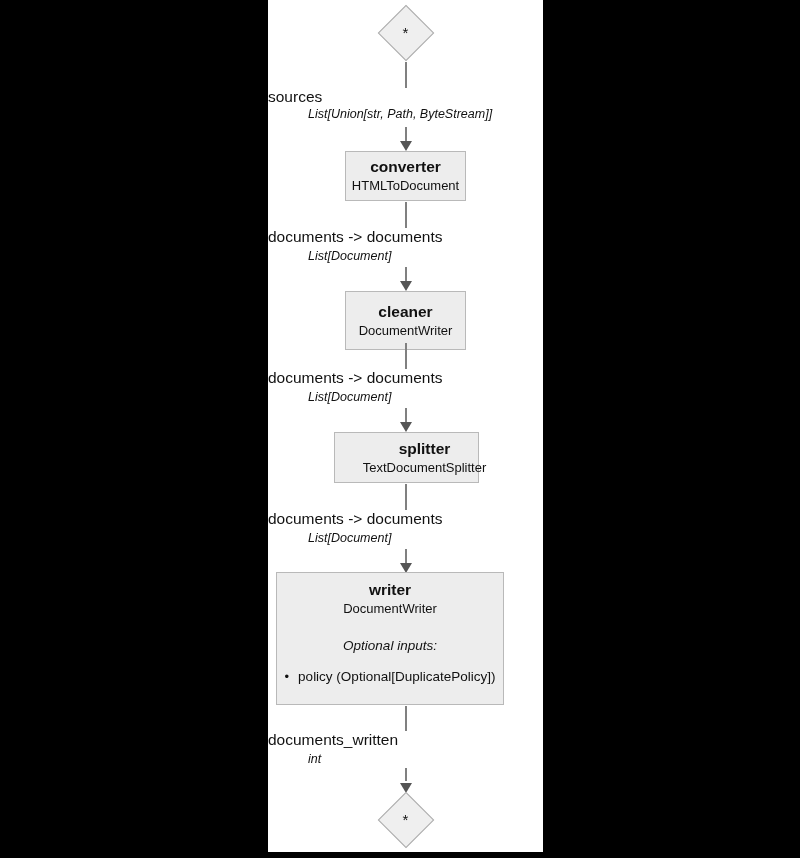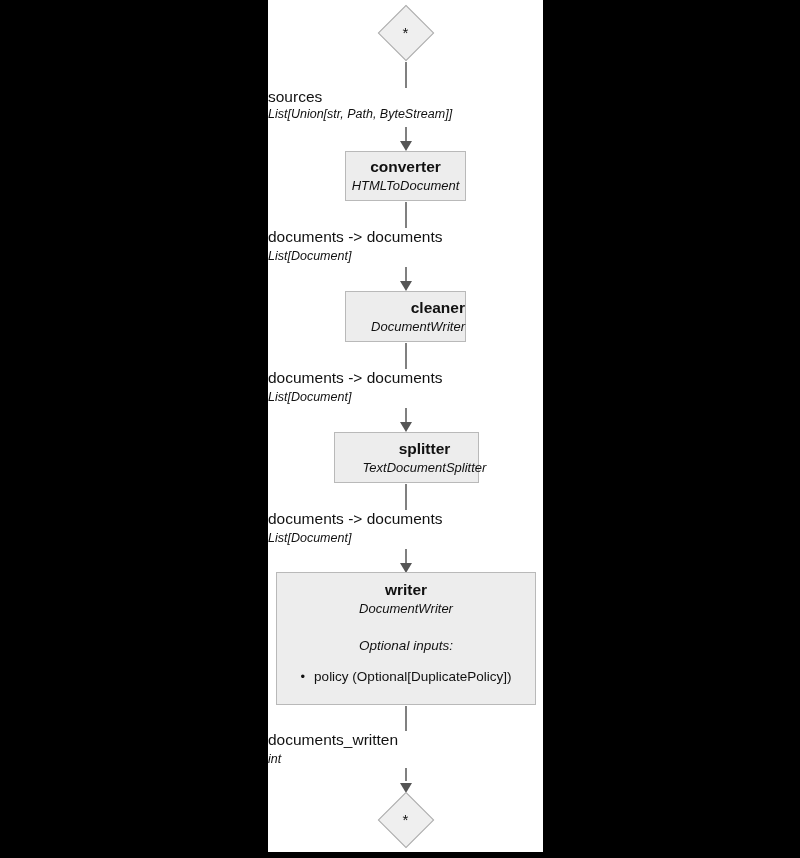--- a/index.html
+++ b/index.html
@@ -52,21 +52,20 @@
     justify-content: center;
     color: var(--text);
   }
   .node-title {
     font-weight: bold;
     font-size: 15.5px;
     line-height: 20px;
     text-align: center;
   }
   .node-subtitle {
-    font-style: italic;
     font-size: 13px;
     line-height: 18px;
     text-align: center;
   }
   .node-writer {
     justify-content: flex-start;
     padding-top: 7px;
   }
   .optional-heading {
     font-style: italic;
@@ -111,20 +110,21 @@
     background: var(--diagram-background);
   }
   .edge-label-main {
     font-size: 15.5px;
     line-height: 18px;
   }
   .edge-label-type {
     font-style: italic;
     font-size: 12.5px;
     line-height: 16px;
+    padding-left: 40px;
   }
 </style>
 </head>
 <body>
 
 <div class="stage">
 
   <div class="diamond" style="left:118px; top:13px;"></div>
   <span class="diamond-label" style="top:24px;">*</span>
 
@@ -138,21 +138,21 @@
     <div class="node-title">converter</div>
     <div class="node-subtitle">HTMLToDocument</div>
   </div>
 
   <div class="vline" style="top:202px; height:26px;"></div>
   <div class="edge-label edge-label-main" style="top:228px;">documents -&gt; documents</div>
   <div class="edge-label edge-label-type" style="top:248px;">List[Document]</div>
   <div class="vline" style="top:267px; height:15px;"></div>
   <div class="arrowhead" style="top:281px;"></div>
 
-  <div class="node" style="left:77px; top:291px; width:121px; height:51px;align-items:flex-end;">
+  <div class="node" style="left:77px; top:291px; width:121px; height:59px;">
     <div class="node-title">cleaner</div>
     <div class="node-subtitle">DocumentWriter</div>
   </div>
 
   <div class="vline" style="top:343px; height:26px;"></div>
   <div class="edge-label edge-label-main" style="top:369px;">documents -&gt; documents</div>
   <div class="edge-label edge-label-type" style="top:389px;">List[Document]</div>
   <div class="vline" style="top:408px; height:15px;"></div>
   <div class="arrowhead" style="top:422px;"></div>
 
@@ -160,21 +160,21 @@
     <div class="node-title">splitter</div>
     <div class="node-subtitle">TextDocumentSplitter</div>
   </div>
 
   <div class="vline" style="top:484px; height:26px;"></div>
   <div class="edge-label edge-label-main" style="top:510px;">documents -&gt; documents</div>
   <div class="edge-label edge-label-type" style="top:530px;">List[Document]</div>
   <div class="vline" style="top:549px; height:15px;"></div>
   <div class="arrowhead" style="top:563px;"></div>
 
-  <div class="node node-writer" style="left:8px; top:572px; width:260px; height:133px;">
+  <div class="node node-writer" style="left:8px; top:572px; width:228px; height:133px;">
     <div class="node-title">writer</div>
     <div class="node-subtitle">DocumentWriter</div>
     <div class="optional-heading">Optional inputs:</div>
     <div class="optional-item">
       <span class="bullet-dot">•</span>
       <span class="optional-item-text">policy (Optional[DuplicatePolicy])</span>
     </div>
   </div>
 
   <div class="vline" style="top:706px; height:25px;"></div>

